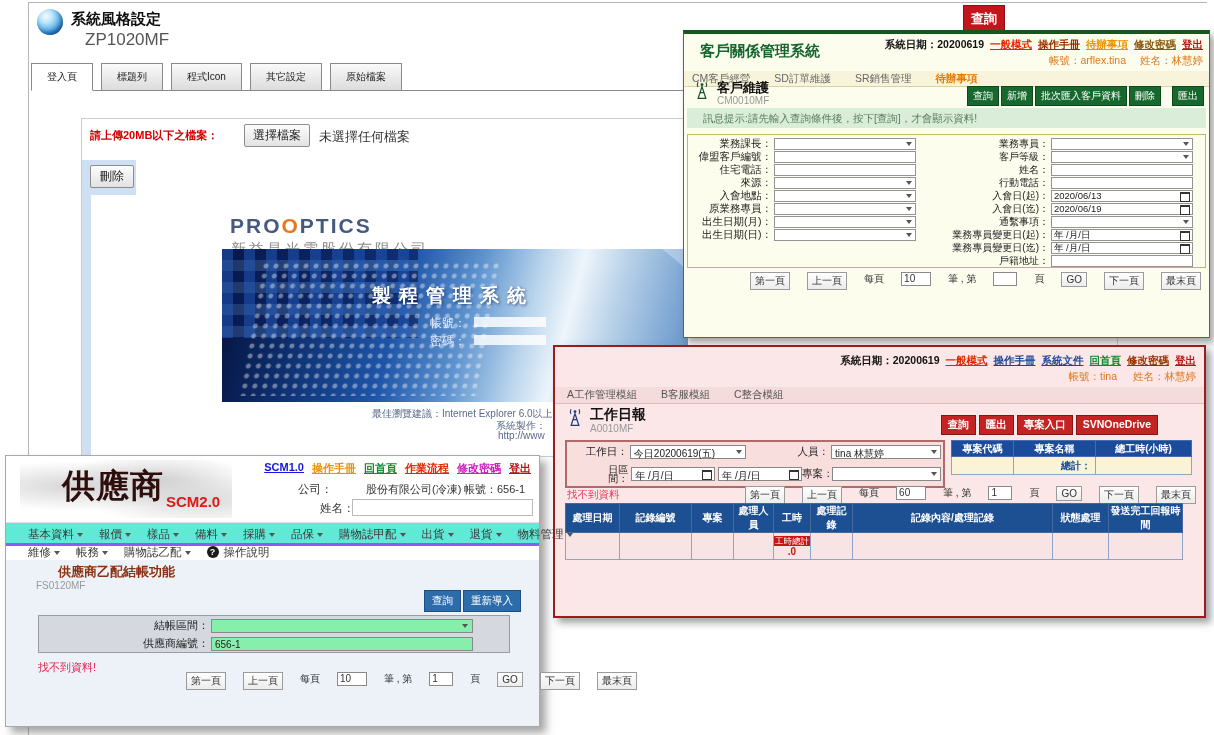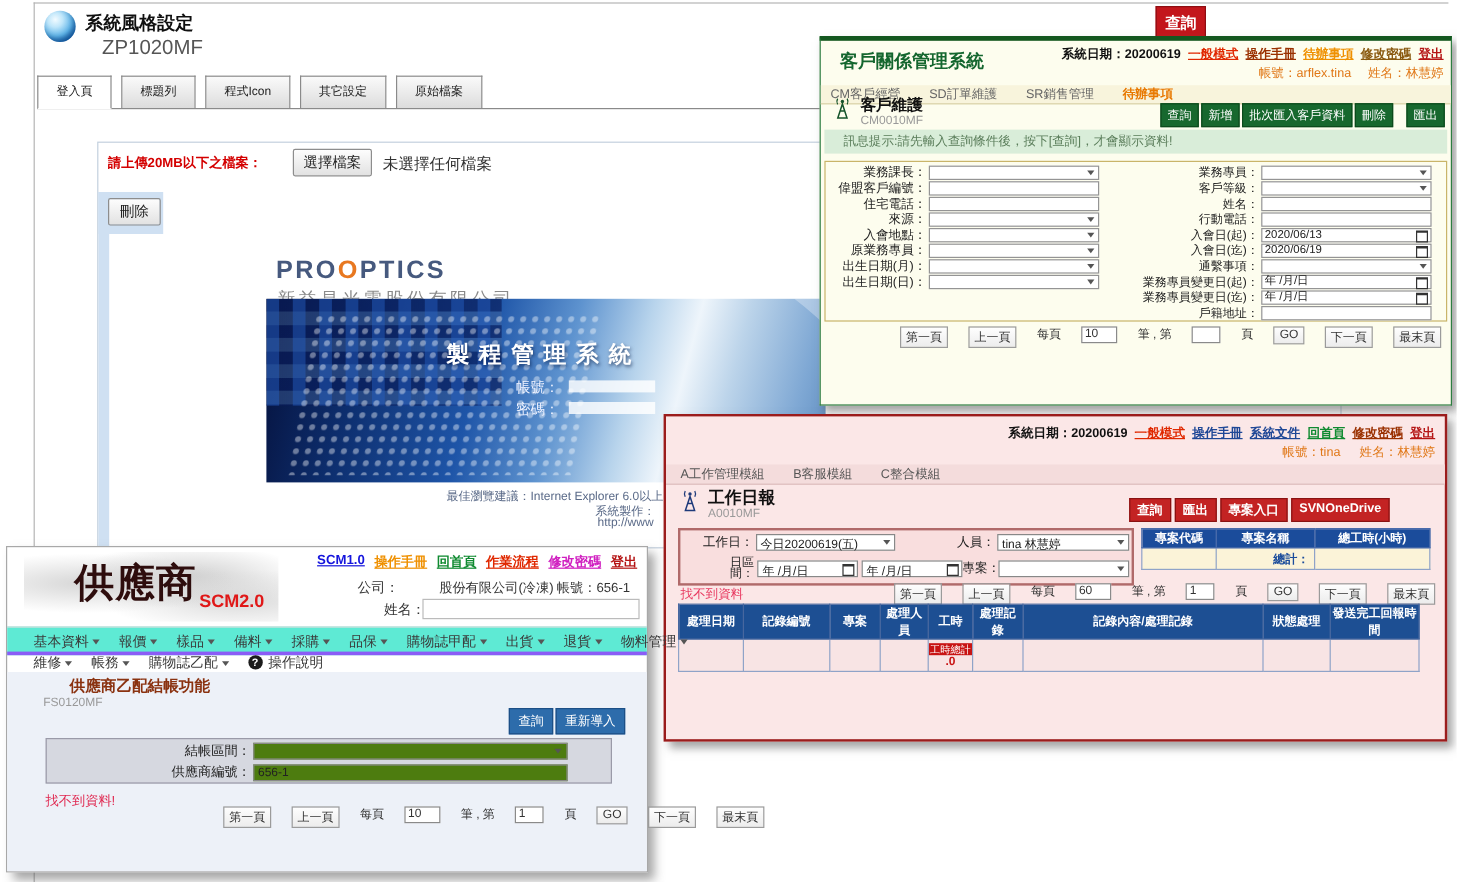--- a/index.html
+++ b/index.html
@@ -151,21 +151,21 @@
       line-height:12px;text-align:center;display:inline-block;margin-right:2px;}
   .sw-content{position:absolute;left:0;right:0;top:104px;bottom:0;background:#edf1f8;}
   .sw-mtitle{left:52px;top:3px;font-size:13px;font-weight:bold;color:#8a3210;}
   .sw-mcode{left:30px;top:20px;font-size:10px;color:#999;}
   .sw-btns{left:418px;top:30px;display:flex;gap:2px;}
   .bbtn{background:#2d6cab;border:1px solid #1c4f86;color:#fff;font-size:10.5px;padding:3px 7px;white-space:nowrap;}
   .sw-form{left:32px;top:55px;width:472px;height:38px;background:#d6d8e0;border:1px solid #9a9aa8;
       box-sizing:border-box;font-size:11px;}
   .sf-r{display:flex;align-items:center;height:17px;margin-top:1px;}
   .sf-lab{width:170px;text-align:right;color:#222;white-space:nowrap;}
-  .sf-wid{position:relative;width:262px;height:14px;background:#4d7c0f;border:1px solid #8a8a8a;margin-left:2px;box-sizing:border-box;}
+  .sf-wid{position:relative;width:262px;height:14px;background:#86efac;border:1px solid #8a8a8a;margin-left:2px;box-sizing:border-box;}
   .sf-wid i{position:absolute;left:3px;top:1px;font-size:10px;color:#222;}
   .sf-wid.sel::after{content:"";position:absolute;right:4px;top:4px;border:3.5px solid transparent;border-top:4.5px solid #555;}
   .sw-nodata{left:32px;top:100px;color:#e02850;font-size:11px;}
   .sw-pager{left:180px;top:112px;}
 </style>
 </head>
 <body>
 
 <div class="stage">
 

